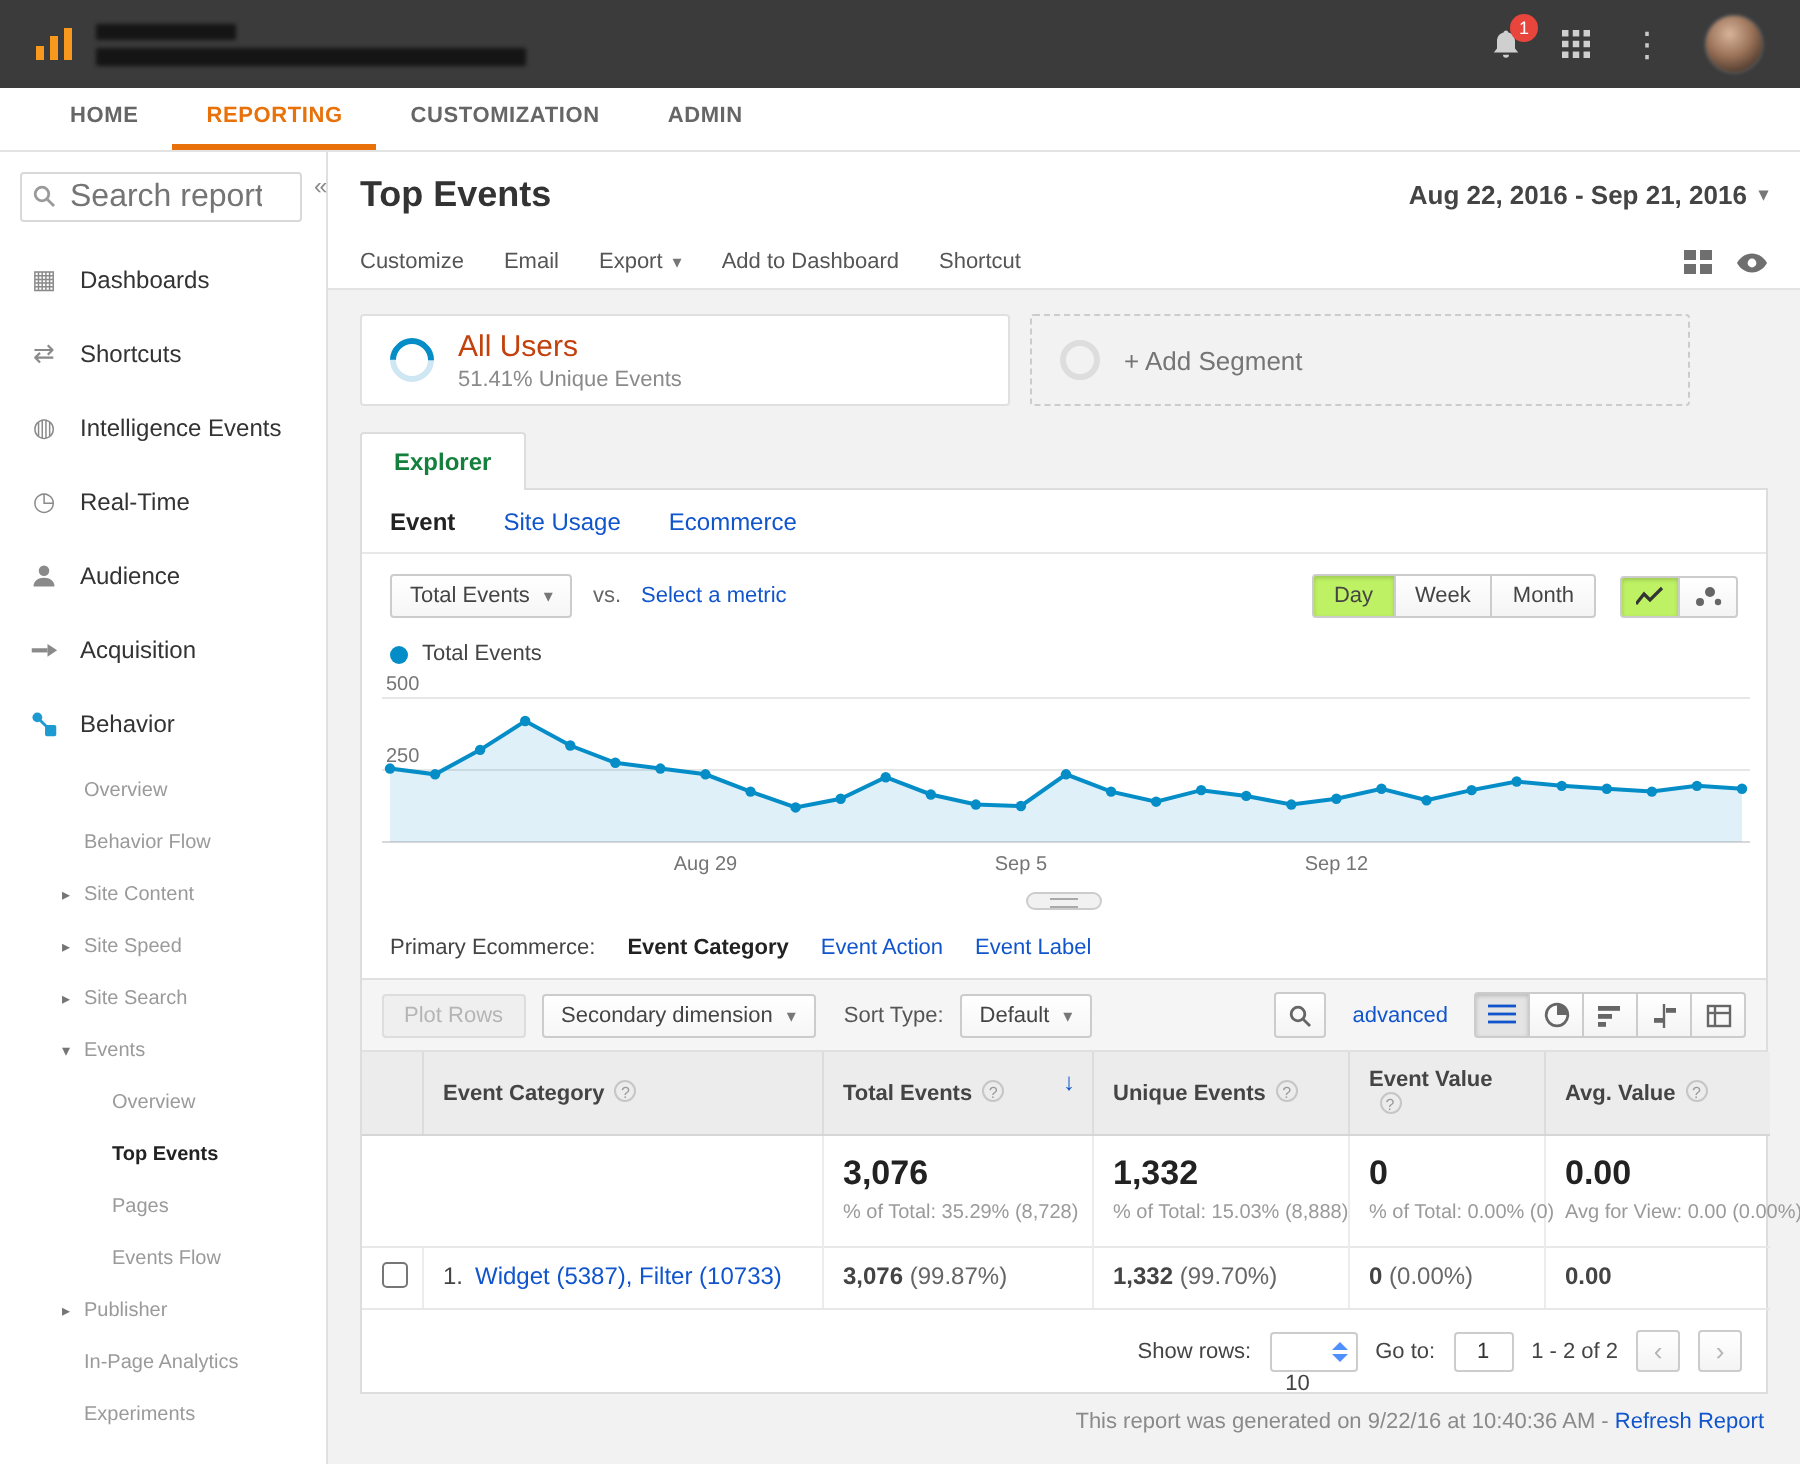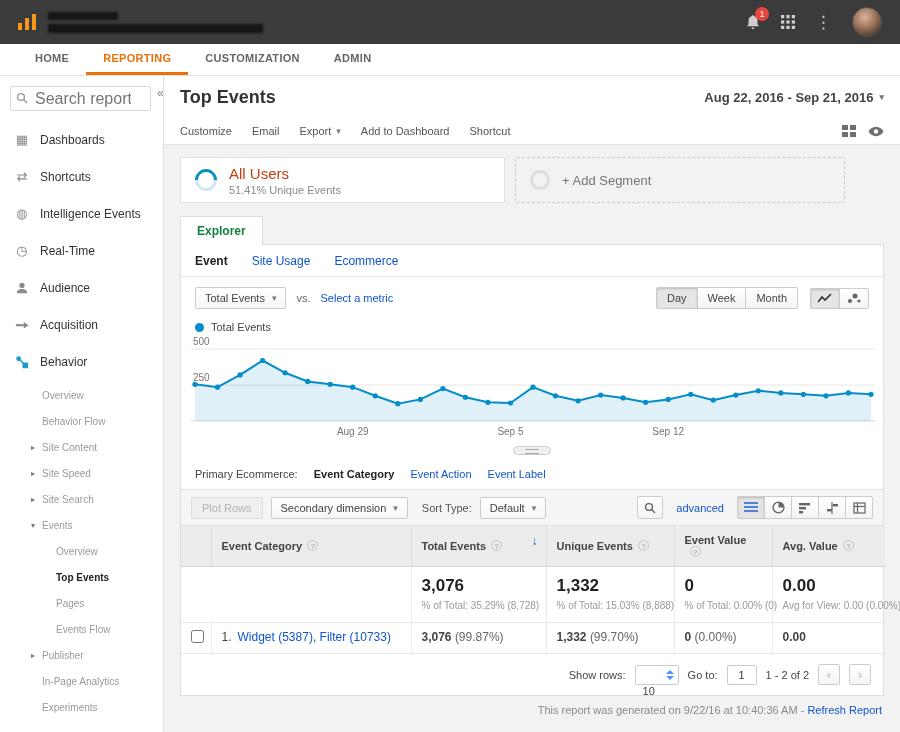--- a/index.html
+++ b/index.html
@@ -91,21 +91,21 @@
   .metric-row { display:flex; align-items:center; gap:10px; padding:10px 14px 6px; font-size:11px; }
   .dropdown-btn { border:1px solid #ccc; border-radius:2px; background:linear-gradient(#fff,#f6f6f6);
                   padding:4px 9px; font-size:11px; color:#444; display:inline-flex; align-items:center; gap:7px; cursor:pointer; }
   .vs { color:#666; }
   .right-controls { margin-left:auto; display:flex; align-items:center; gap:12px; }
   .seg-group { display:flex; }
   .seg-btn { border:1px solid #ccc; margin-left:-1px; padding:4px 10px; font-size:11px; color:#444;
              background:linear-gradient(#fff,#f4f4f4); cursor:pointer; display:flex; align-items:center; }
   .seg-group .seg-btn:first-child { border-radius:2px 0 0 2px; margin-left:0; }
   .seg-group .seg-btn:last-child { border-radius:0 2px 2px 0; }
-  .seg-btn.active { background:#e5e5e5; box-shadow:inset 0 1px 2px rgba(0,0,0,.18); }
+  .seg-btn.active { background:#bef264; box-shadow:inset 0 1px 2px rgba(0,0,0,.18); }
   .icon-btn { padding:4px 7px; }
 
   .legend-row { padding:6px 14px 0; display:flex; align-items:center; gap:7px; font-size:11px; color:#444; }
   .legend-dot { width:9px; height:9px; border-radius:50%; background:#058dc7; }
 
   .chart-wrap { padding:2px 10px 0; }
   .scrub { height:15px; position:relative; }
   .scrub-lines { position:absolute; left:50%; top:2px; transform:translateX(-50%); width:38px; height:9px;
                  background:#f1f1f1; border:1px solid #ccc; border-radius:5px; }
   .scrub-lines:after { content:""; position:absolute; left:11px; right:11px; top:2px;

